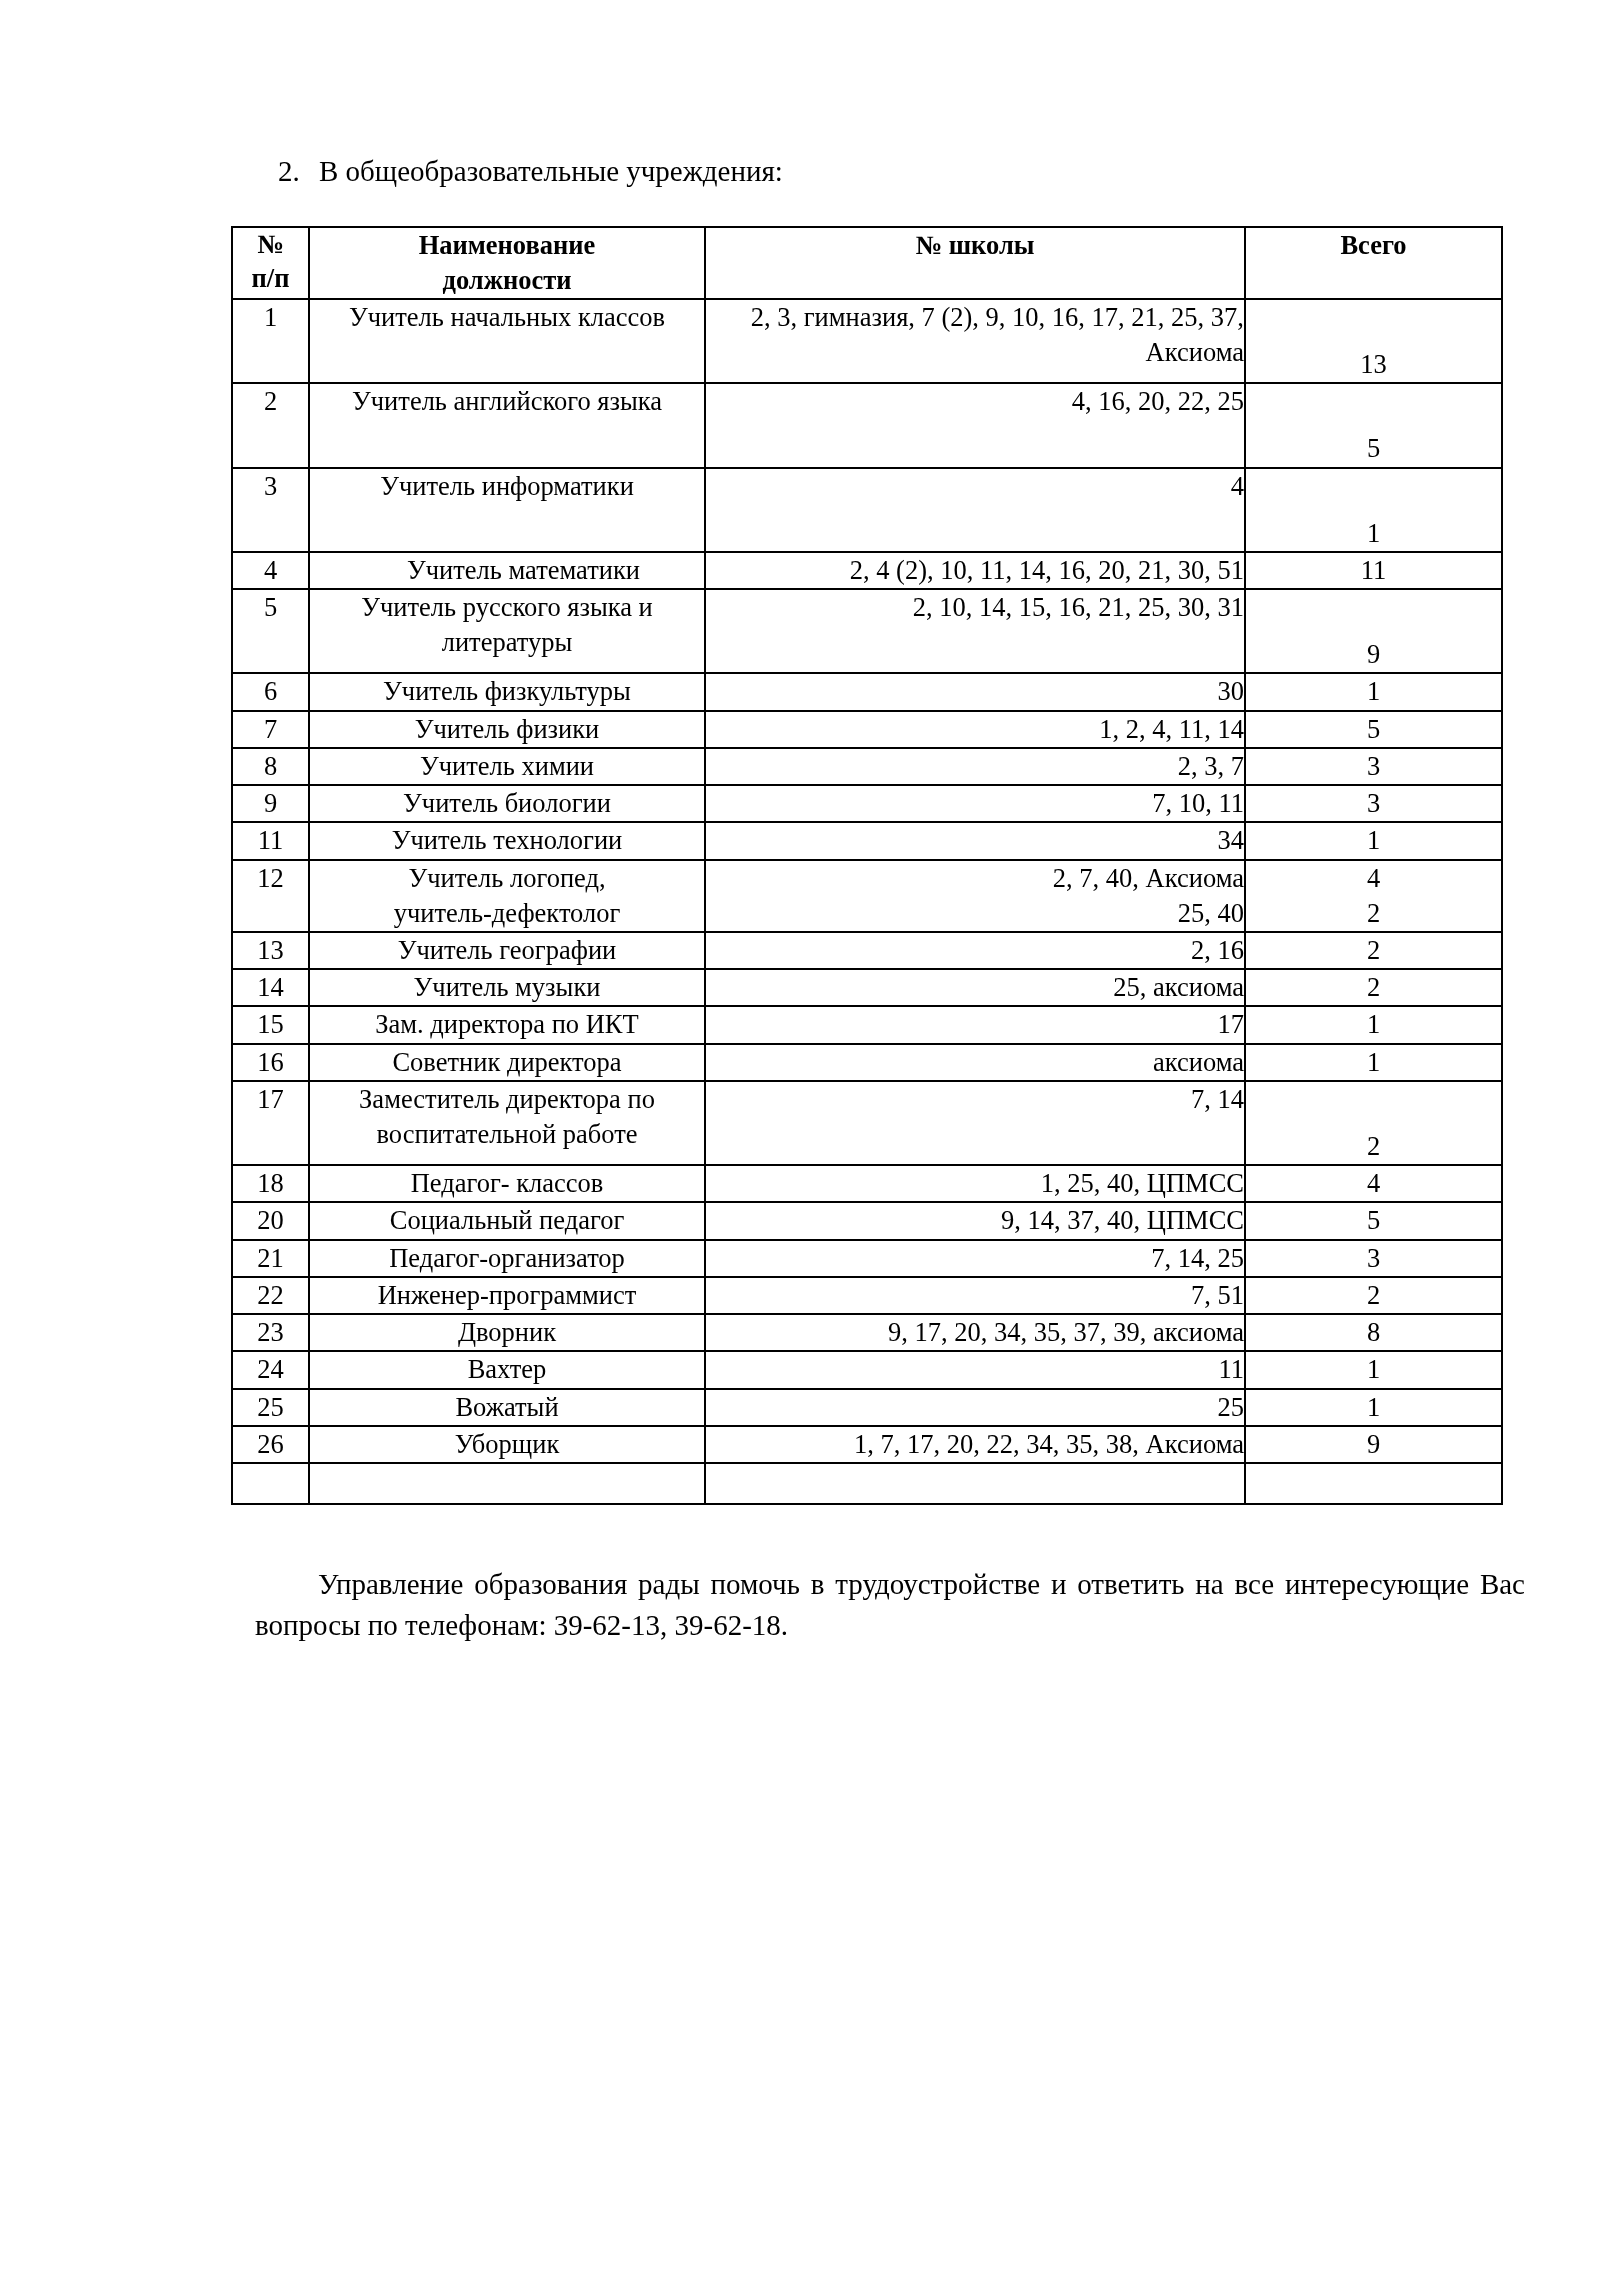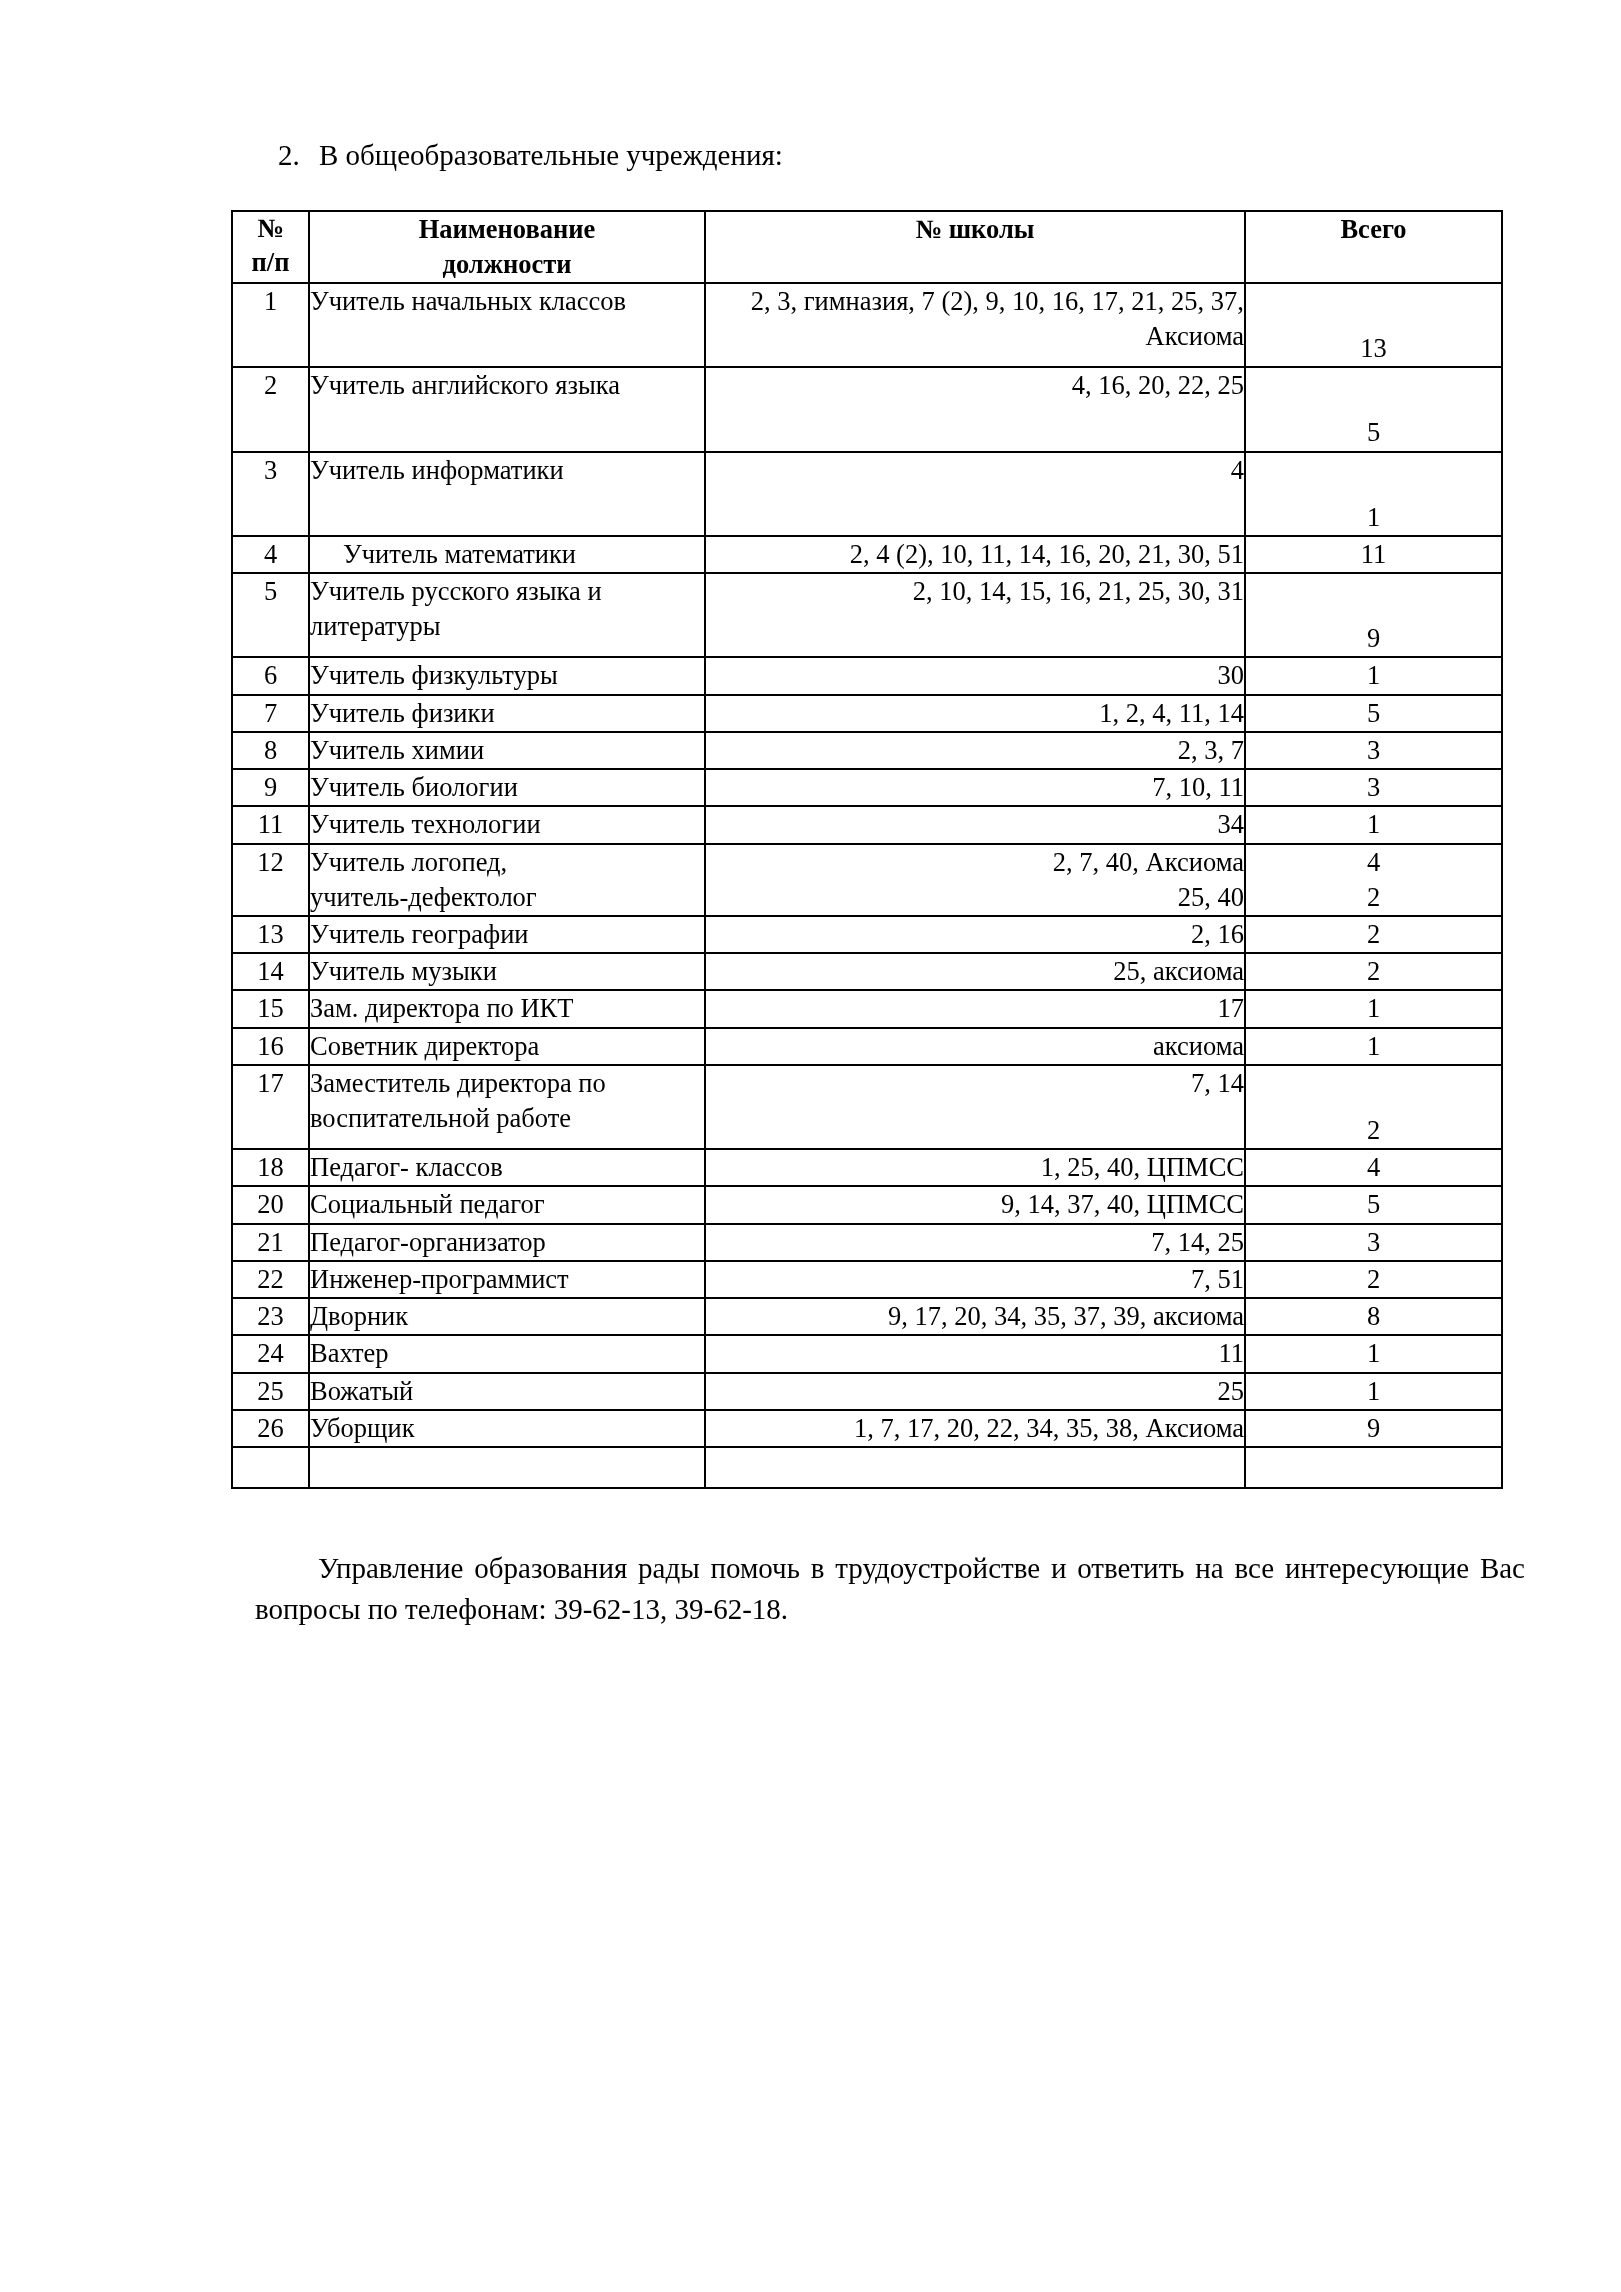--- a/index.html
+++ b/index.html
@@ -24,21 +24,21 @@
     position: absolute;
     left: 231px;
     top: 137px;
     width: 1270px;
   }
 
   
   .section-heading {
     font-size: 29px;
     line-height: 1.25;
-    margin: 0 0 37px 0;
+    margin: 16px 0 37px 0;
     padding-left: 47px;
     white-space: nowrap;
   }
   .section-heading .num {
     display: inline-block;
     width: 41px;
   }
 
   
   table.vac {
@@ -66,21 +66,21 @@
   thead th.h-num {
     line-height: 1.28;
   }
 
   td.num {
     text-align: center;
     padding: 6.9px 2px 5.9px 2px;
     line-height: 1.3;
   }
   td.pos {
-    text-align: left;
+    text-align: center;
     padding: 6.9px 5.9px 5.9px 9.8px;
     line-height: 1.33;
     border-radius: 12px;
   }
   td.pos.indent {
     padding-left: 33px;
   }
   td.sch {
     text-align: right;
     padding: 6.9px 5.9px 5.9px 9.8px;

